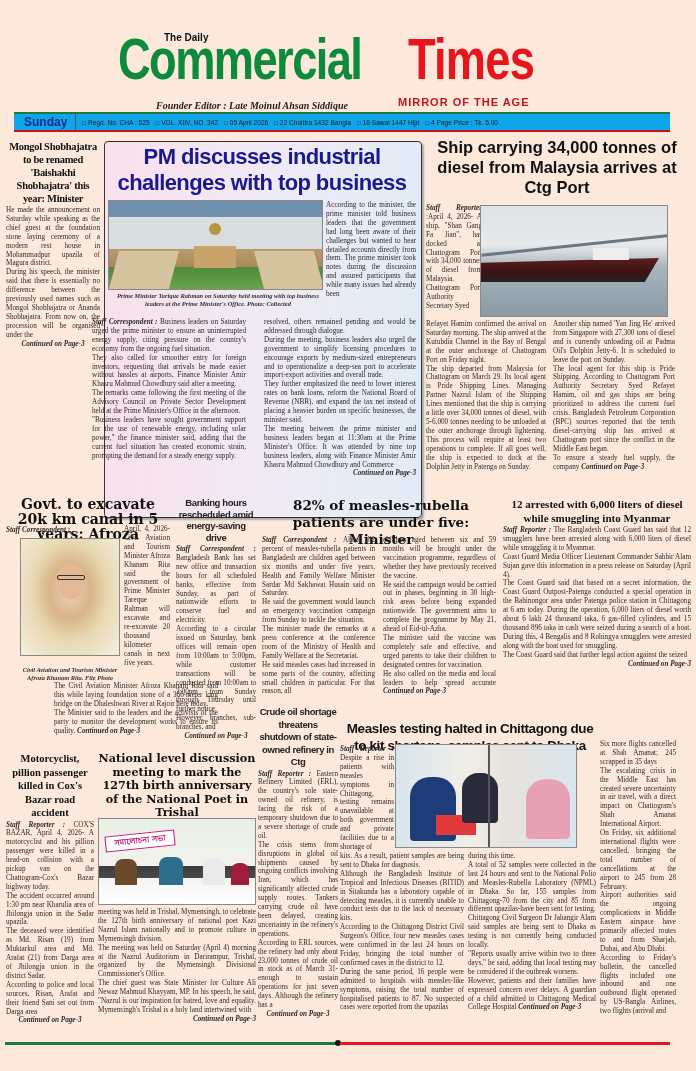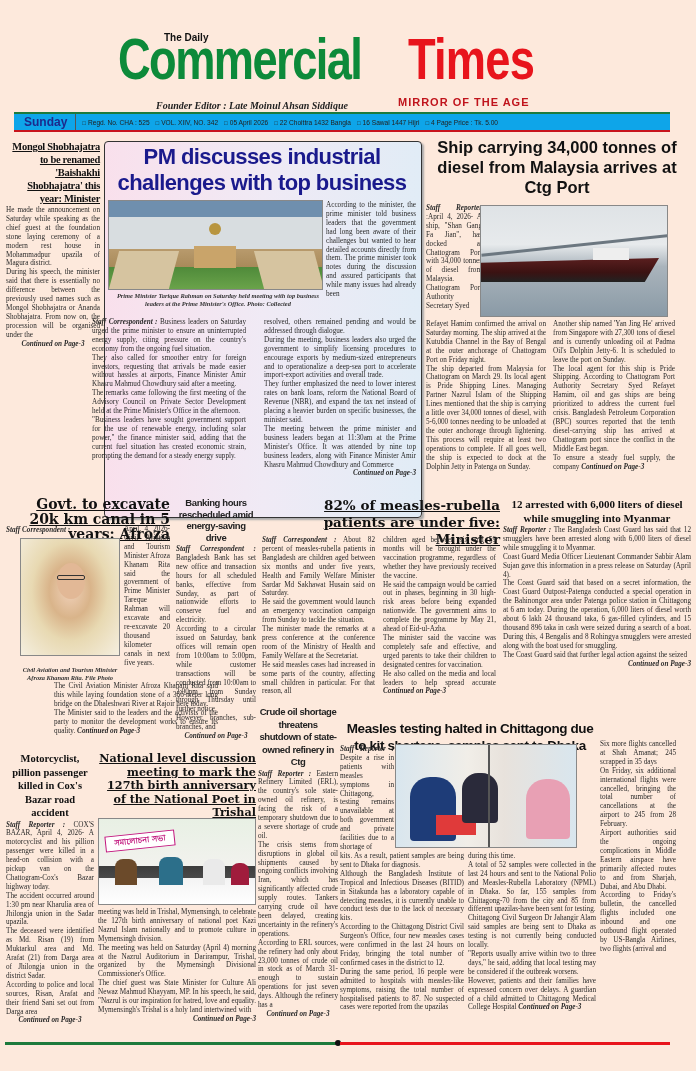--- a/index.html
+++ b/index.html
@@ -4,21 +4,21 @@
 <style>
   * { box-sizing: border-box; margin: 0; padding: 0; }
   html, body { width: 696px; height: 1071px; background: #fde9dc; overflow: hidden; }
   body { position: relative; font-family: "DejaVu Serif", serif; color: #222; }
   .abs { position: absolute; }
   .txt { font-family: "Liberation Serif", serif; font-size: 7.2px; line-height: 8.9px; text-align: justify; color: #2a2a2a; }
   .txt p { margin: 0; }
   .byline { font-style: italic; font-weight: bold; }
   .cont { font-style: italic; font-weight: bold; }
   .hl-cond { font-family: "Liberation Sans", sans-serif; font-weight: bold; letter-spacing: -0.6px; transform-origin: left top; }
-  .hl-serif { font-family: "DejaVu Serif", serif; font-weight: bold; color: #111; text-align: right; text-decoration: underline; }
+  .hl-serif { font-family: "DejaVu Serif", serif; font-weight: bold; color: #111; text-align: center; }
   .photo { border: 1px solid #888; overflow: hidden; }
   .caption { font-family: "Liberation Serif", serif; font-style: italic; font-weight: bold; font-size: 6.4px; line-height: 8px; text-align: center; color: #333; }
 
   
   #mast-the-daily { left: 164px; top: 32px; font-family: "Liberation Sans", sans-serif; font-weight: bold; font-size: 10px; color: #111; }
   #mast-commercial { left: 118px; top: 26px; font-family: "Liberation Sans", sans-serif; font-weight: bold; font-size: 58px; color: #0d8a3a; letter-spacing: -2px; transform: scaleX(0.78); transform-origin: left top; line-height: 66px; }
   #mast-times { left: 408px; top: 26px; font-family: "Liberation Sans", sans-serif; font-weight: bold; font-size: 58px; color: #e8141c; letter-spacing: -1px; transform: scaleX(0.78); transform-origin: left top; line-height: 66px; }
   #mast-founder { left: 156px; top: 100px; font-family: "Liberation Serif", serif; font-style: italic; font-weight: bold; font-size: 10px; color: #222; }
   #mast-mirror { left: 398px; top: 96px; font-family: "Liberation Sans", sans-serif; font-weight: bold; font-size: 11px; color: #c0141c; letter-spacing: 1px; }
   #info-bar { left: 14px; top: 112px; width: 656px; height: 20px; background: #0ea5e9; border-top: 2px solid #1d7a3c; border-bottom: 2px solid #c8141c; display: flex; align-items: center; }
@@ -225,20 +225,21 @@
 <div class="abs txt" style="left:468px; top:852px; width:128px;">
   <p>during this time.</p>
   <p>A total of 52 samples were collected in the last 24 hours and sent to the National Polio and Measles-Rubella Laboratory (NPML) in Dhaka. So far, 155 samples from Chittagong-70 from the city and 85 from different upazilas-have been sent for testing.</p>
   <p>Chittagong Civil Surgeon Dr Jahangir Alam said samples are being sent to Dhaka as testing is not currently being conducted locally.</p>
   <p>"Reports usually arrive within two to three days," he said, adding that local testing may be considered if the outbreak worsens.</p>
   <p><span>However, patients and their families have expressed concern over delays. A guardian of a child admitted to Chittagong Medical College Hospital</span> <span class="cont">Continued on Page-3</span></p>
 </div>
 
 <div class="abs txt" style="left:600px; top:708px; width:76px;margin-top:32px;">
   <p>Six more flights cancelled at Shah Amanat; 245 scrapped in 35 days</p>
+  <p>The escalating crisis in the Middle East has created severe uncertainty in air travel, with a direct impact on Chattogram's Shah Amanat International Airport.</p>
   <p>On Friday, six additional international flights were cancelled, bringing the total number of cancellations at the airport to 245 from 28 February.</p>
   <p>Airport authorities said the ongoing complications in Middle Eastern airspace have primarily affected routes to and from Sharjah, Dubai, and Abu Dhabi.</p>
   <p>According to Friday's bulletin, the cancelled flights included one inbound and one outbound flight operated by US-Bangla Airlines, two flights (arrival and</p>
 </div>
 
 <div class="abs rule-bottom" style="left:5px; top:1042px; width:333px; background:#1d7a3c;"></div>
 <div class="abs" style="left:335px; top:1040px; width:6px; height:6px; border-radius:50%; background:#111;"></div>
 <div class="abs rule-bottom" style="left:340px; top:1042px; width:330px; background:#e8141c;"></div>
 
 </body></html>

